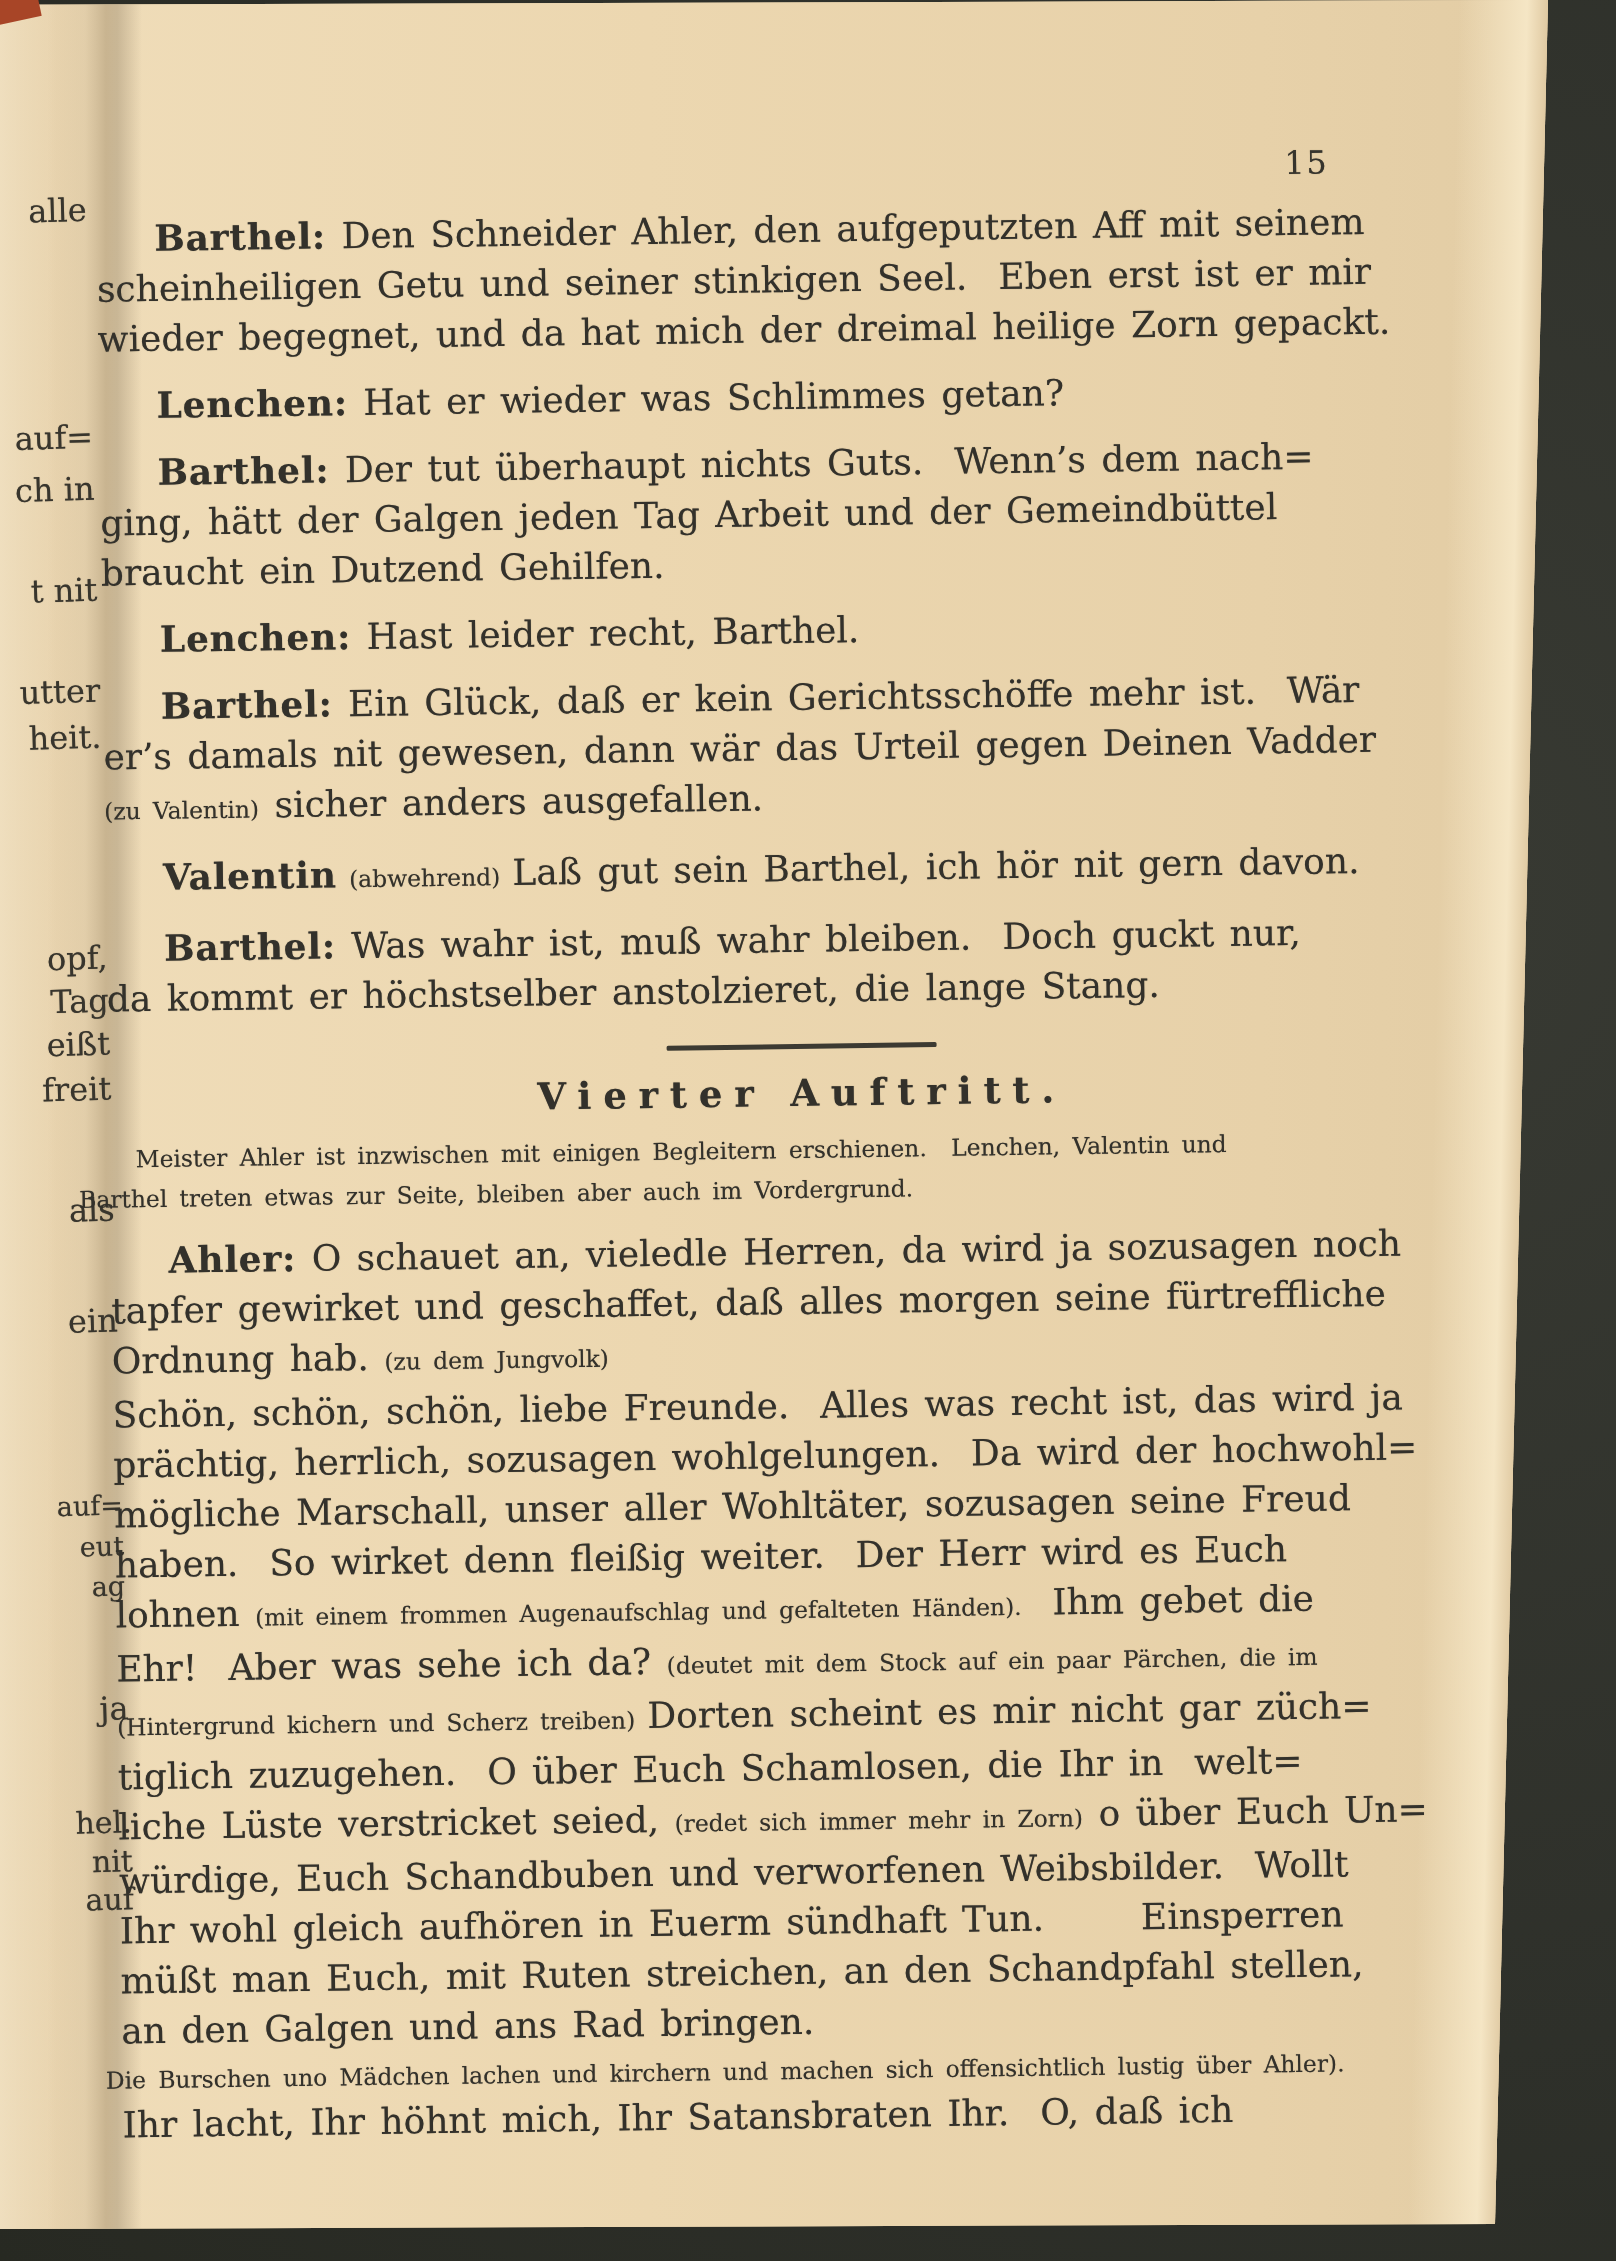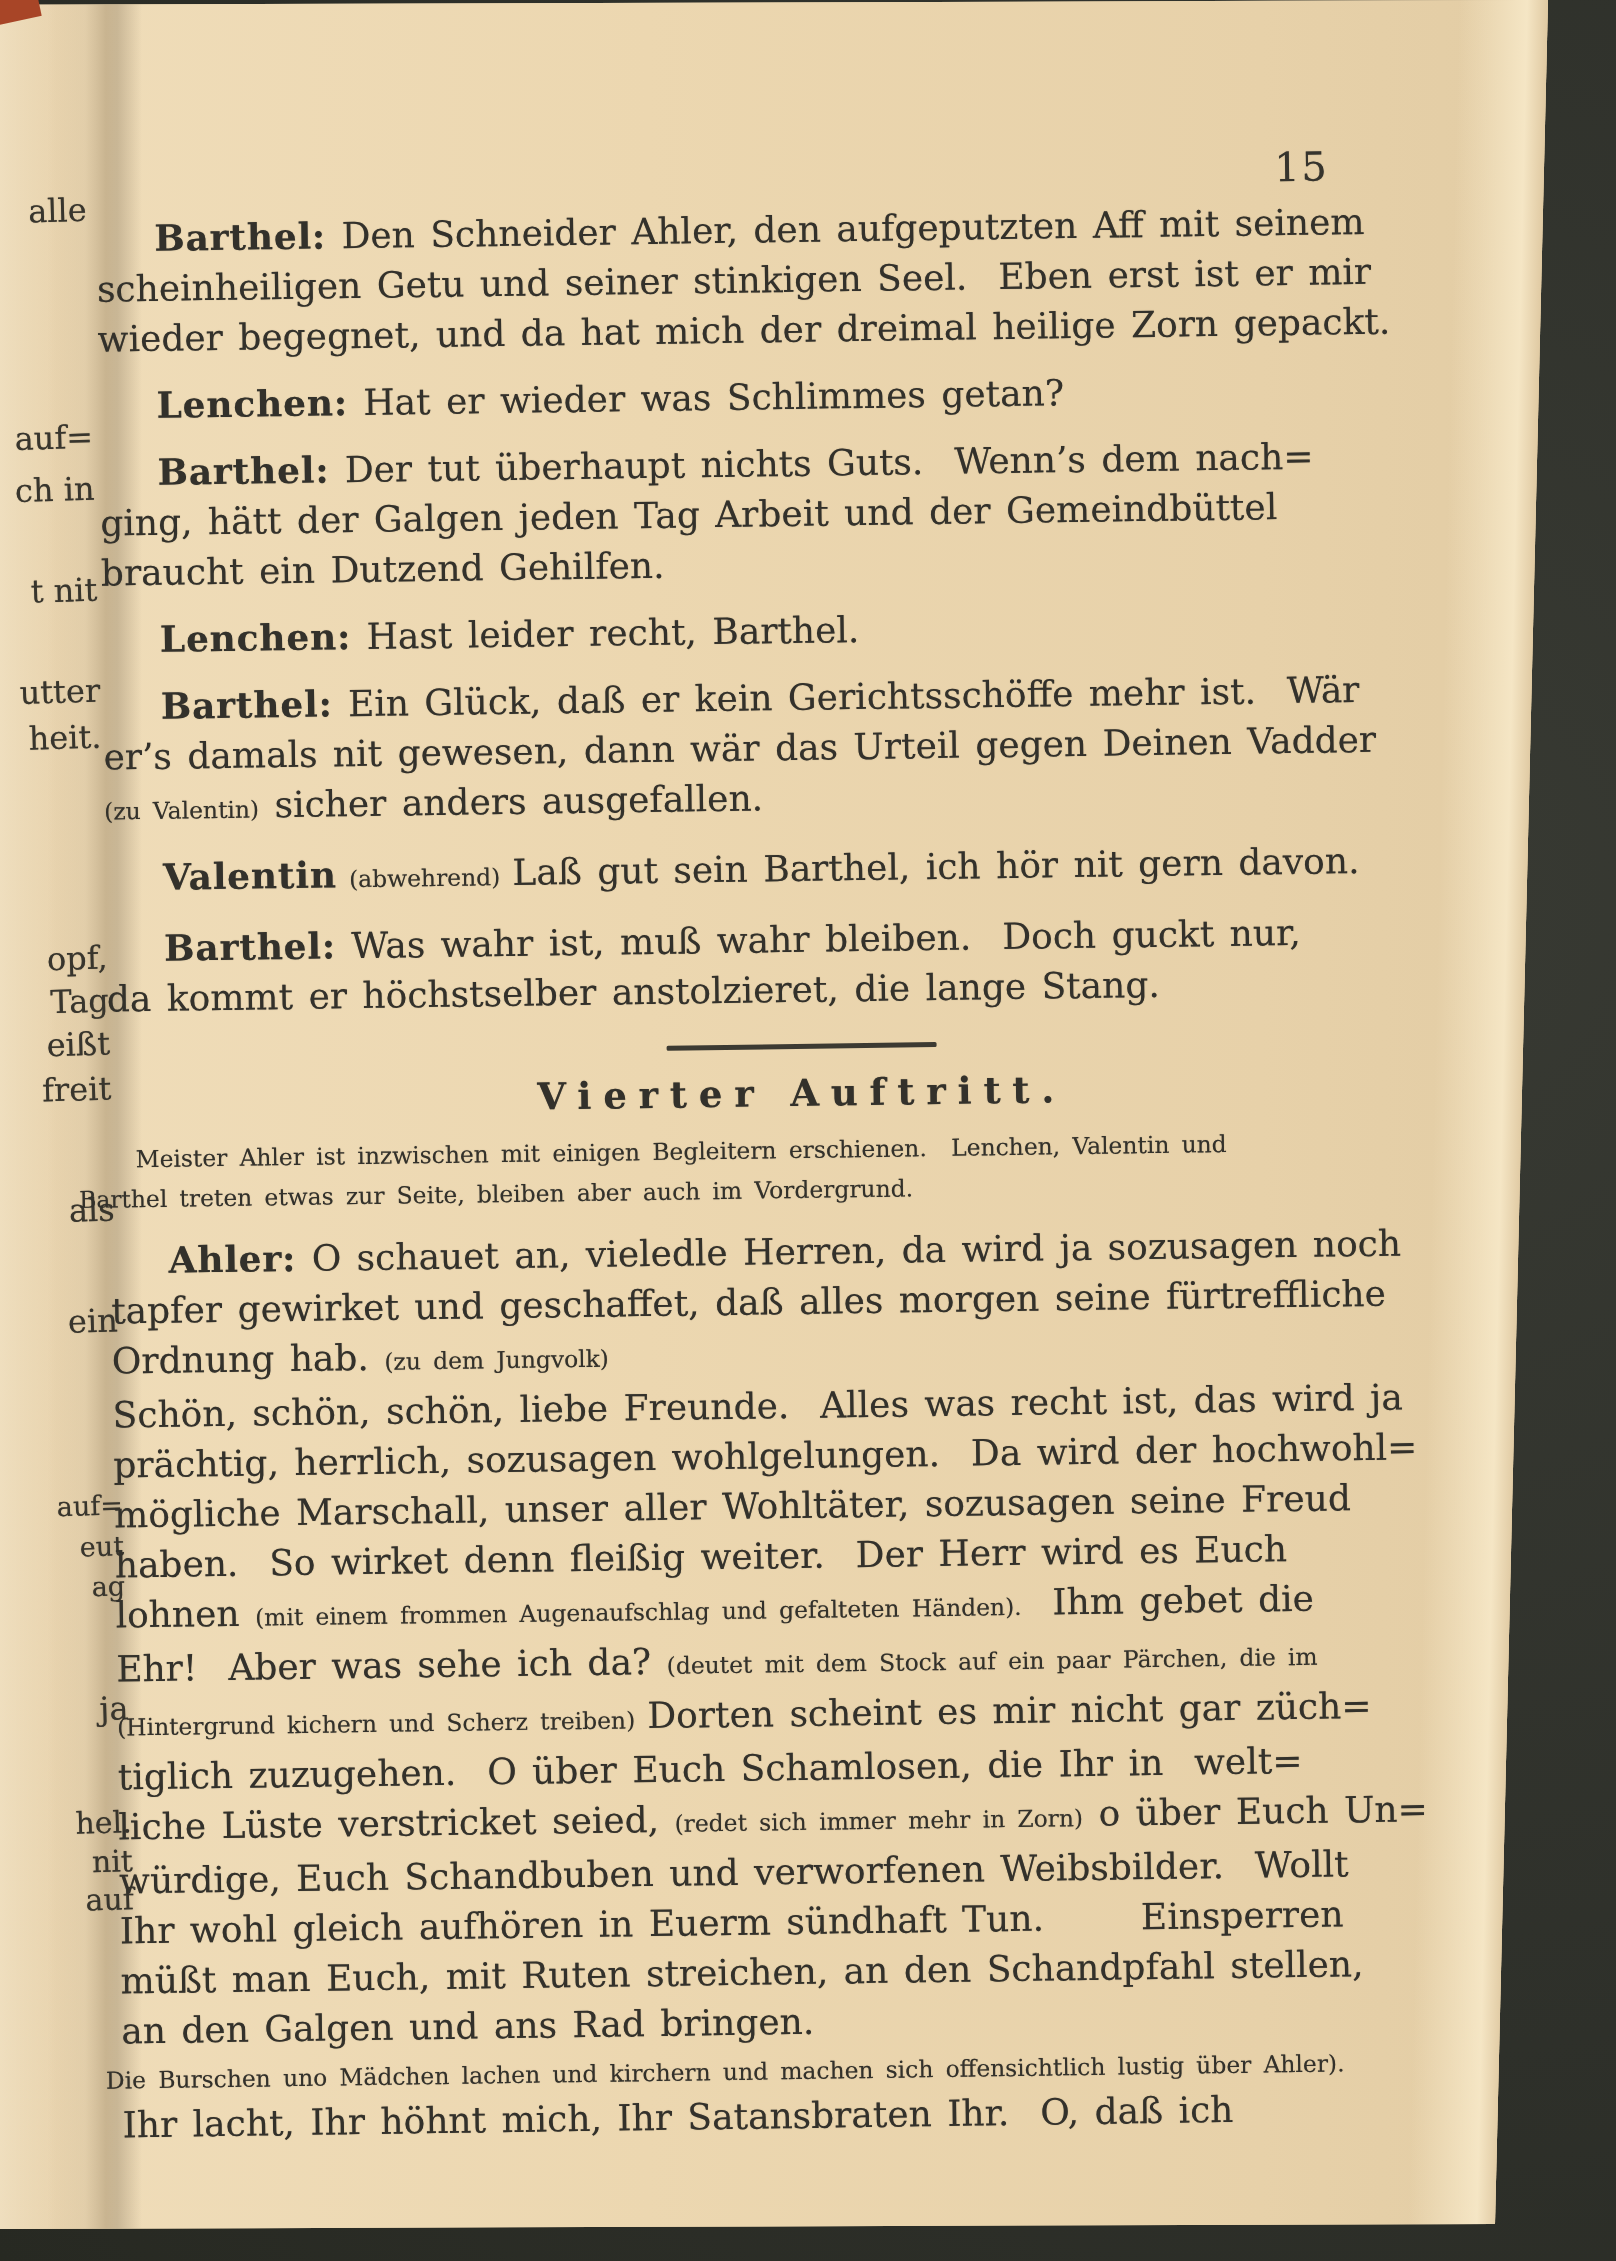--- a/index.html
+++ b/index.html
@@ -23,21 +23,21 @@
     background:#a84527;transform:rotate(-12deg);}
   
   .fragments{position:absolute;left:0;top:0;width:84px;height:2261px;
     transform:rotate(-1.6deg);transform-origin:50% 0;}
   .frag{position:absolute;right:3.2px;white-space:pre;color:#38352d;
     text-shadow:0 0 0.8px rgba(40,38,30,.55);}
   
   .content{position:absolute;left:95px;top:144px;width:1387px;
     transform:rotate(-0.8deg);transform-origin:50% 0;color:#33312b;
     text-shadow:0 0 0.8px rgba(40,38,30,.5);}
-  .pagenum{position:absolute;top:6.5px;right:154px;font-size:40px;
+  .pagenum{position:absolute;top:6.5px;right:154px;font-size:32px;
     letter-spacing:1.6px;color:#36342d;}
   .flow{padding-top:60px;}
   .para{margin:0 0 16px 0;}
   .line{white-space:pre;font-size:36px;line-height:50px;word-spacing:4px;}
   .line.ind{text-indent:58px;}
   .line.allsmall{margin-left:-16px;line-height:40px;word-spacing:6.5px;}
   .speaker{font-weight:bold;letter-spacing:0.8px;}
   .small{font-size:23.4px;word-spacing:4.8px;}
   .gap{display:inline-block;width:97px;}
   .dirpara{margin:0 0 18px -14.5px;}

